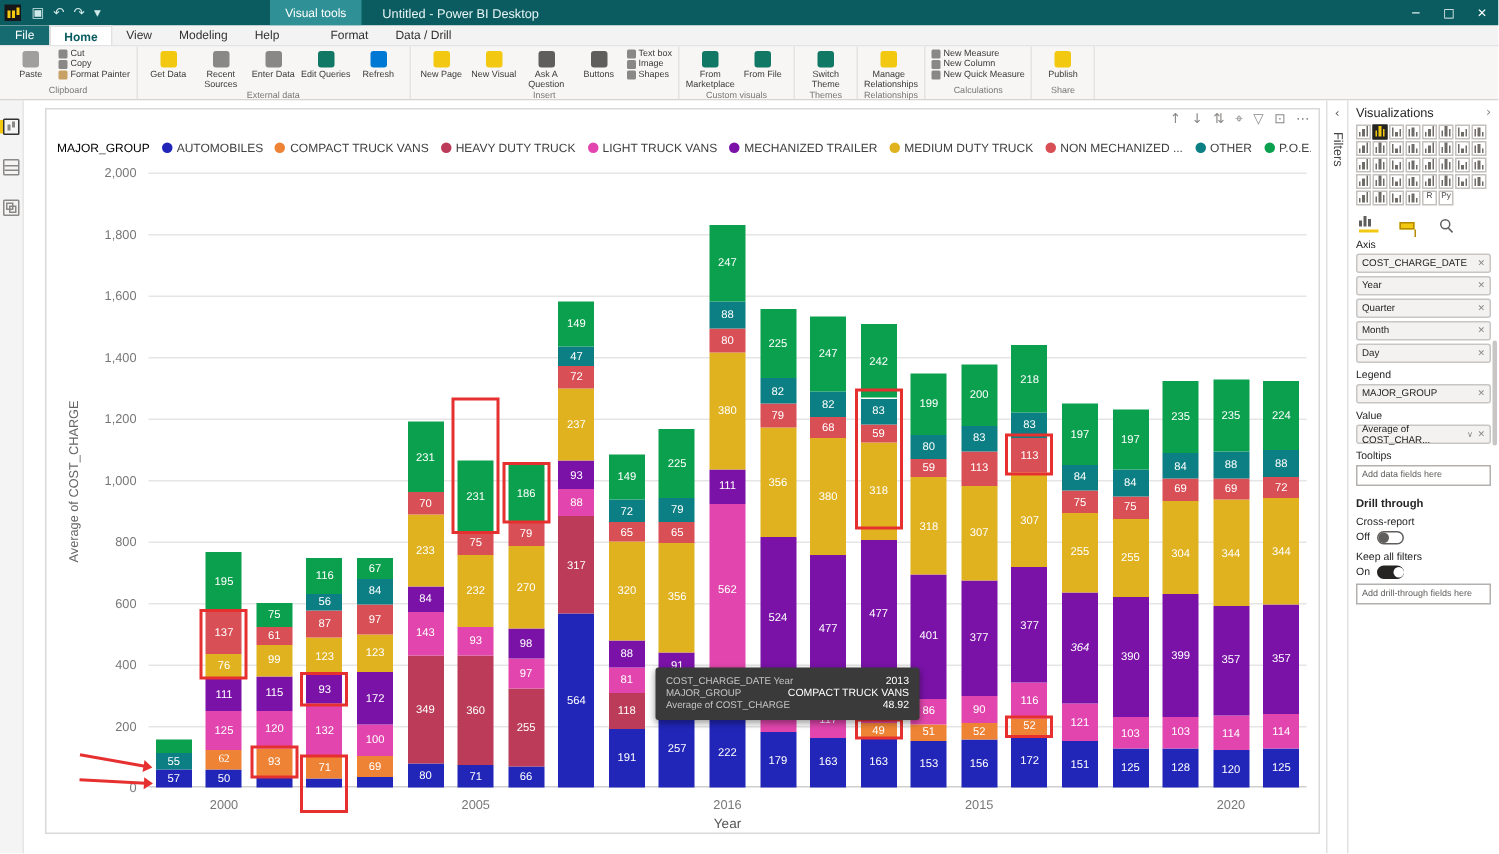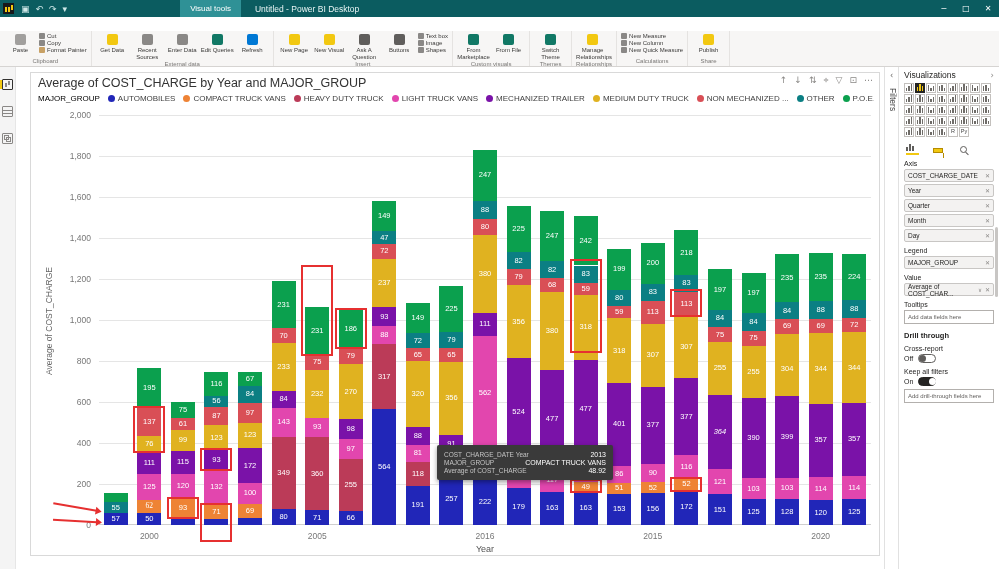--- a/index.html
+++ b/index.html
@@ -125,20 +125,34 @@
     <div class="tb-chip">Visual tools</div>
     <div class="tb-title">Untitled - Power BI Desktop</div>
     <div class="tb-spacer"></div>
     <div id="win-controls" style="display:flex;">
         <span class="tb-win">─</span>
         <span class="tb-win">□</span>
         <span class="tb-win">✕</span>
       </div>
   </div>
 
+  <div class="menubar">
+    <div class="file-tab">File</div>
+    <div id="menu-tabs" style="display:flex;">
+        <div class="menu-tab selected">Home</div>
+        <div class="menu-tab">View</div>
+        <div class="menu-tab">Modeling</div>
+        <div class="menu-tab">Help</div>
+      </div>
+    <div style="width:16px;"></div>
+    <div id="context-tabs" style="display:flex;">
+        <div class="menu-tab">Format</div>
+        <div class="menu-tab">Data / Drill</div>
+      </div>
+  </div>
 
   <div class="ribbon" id="ribbon-groups">
       <div class="rib-group">
         <div class="rib-items">
           <div class="rib-big">
             <div class="rib-icon" style="background: rgb(161, 159, 157);"></div>
             <div>Paste</div>
           </div>
           <div class="rib-smallstack">
             <div class="rib-small">
@@ -288,21 +302,20 @@
     <div class="chart-card">
       <div class="visual-header" id="visual-header">
           <span>↑</span>
           <span>↓</span>
           <span>⇅</span>
           <span>⌖</span>
           <span>▽</span>
           <span>⊡</span>
           <span>⋯</span>
         </div>
-      <div class="chart-title">Average of COST_CHARGE by Year and MAJOR_GROUP</div>
       <div class="legend-row" id="legend-row">
         <span class="legend-title">MAJOR_GROUP</span>
       <span class="legend-item">
             <span class="legend-dot" style="background: rgb(33, 38, 184);"></span>
             <span>AUTOMOBILES</span>
           </span>
           <span class="legend-item">
             <span class="legend-dot" style="background: rgb(238, 131, 53);"></span>
             <span>COMPACT TRUCK VANS</span>
           </span>

